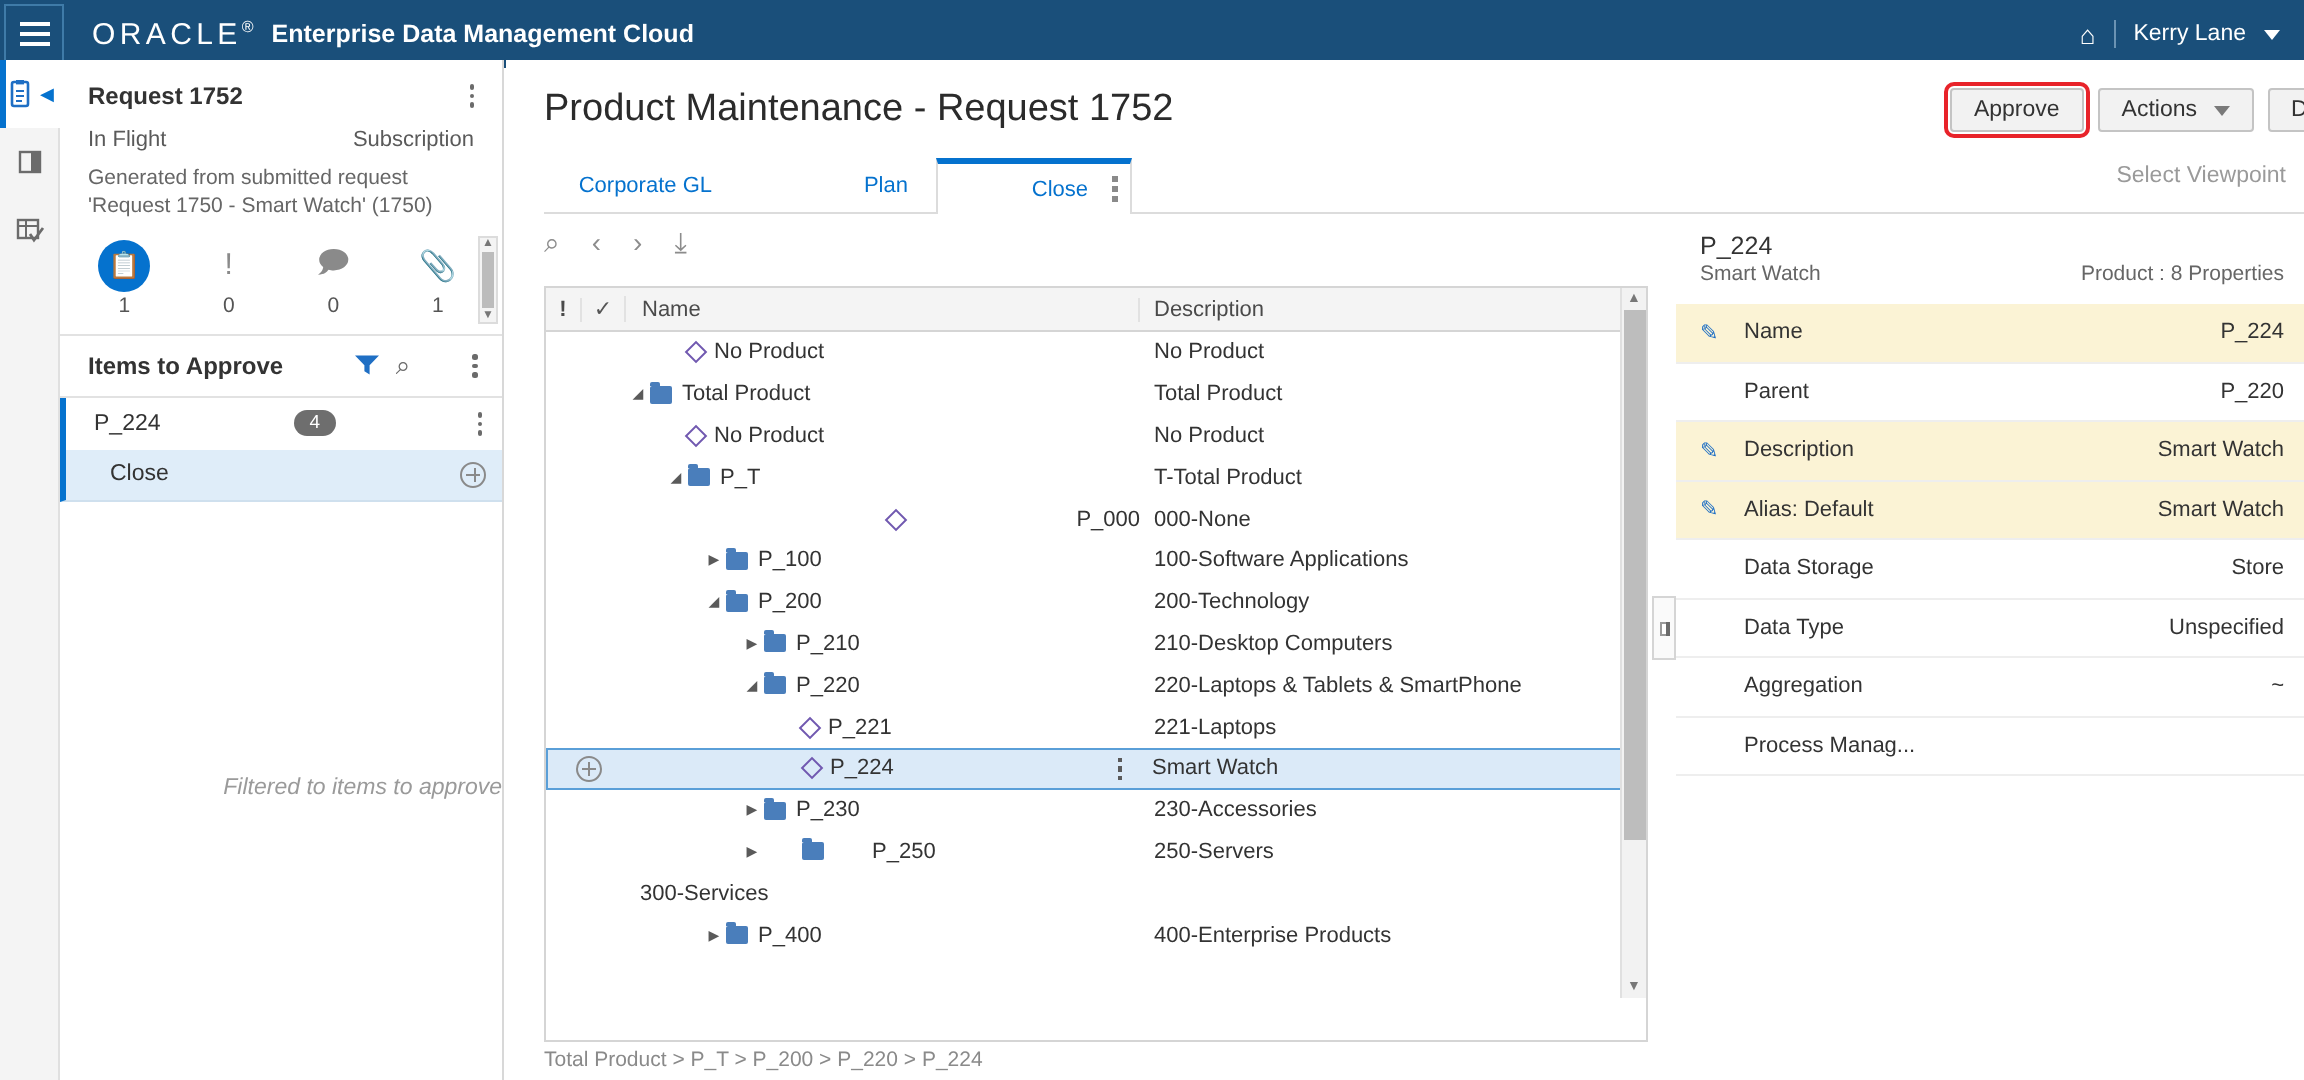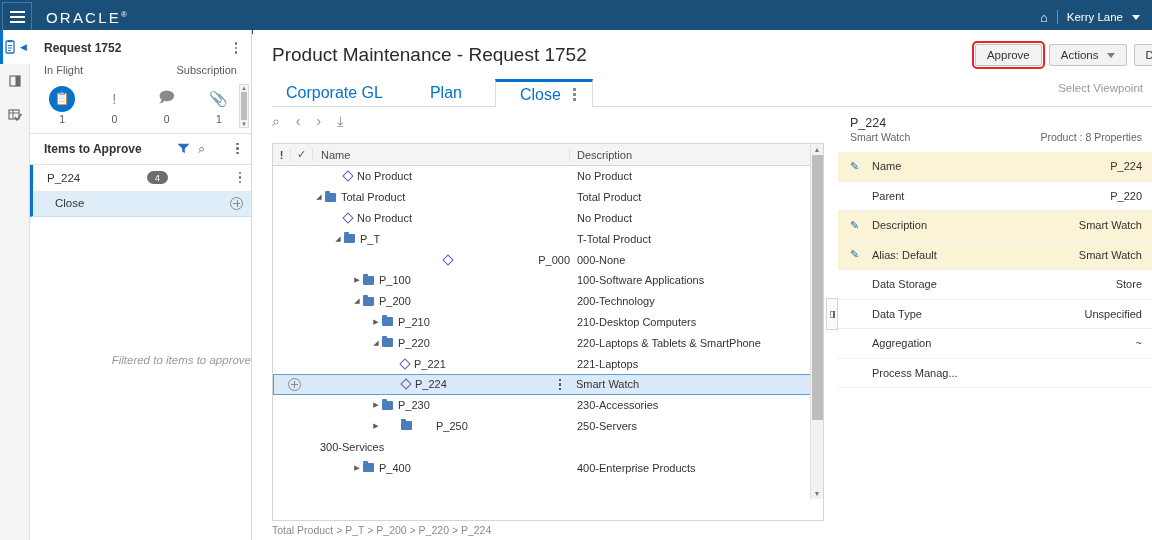--- a/index.html
+++ b/index.html
@@ -167,22 +167,22 @@
     border-right: 4px solid transparent; border-top: 5px solid #7a7a7a;
   }
 
   
   .tab-strip {
     position: absolute; top: 49px; left: 19px; right: 0; height: 28px;
     display: flex; align-items: stretch;
     border-bottom: 1px solid #dcdcdc;
   }
   .vp-tab {
-    display: flex; align-items: center; justify-content: center;
-    min-width: 98px; padding: 0 14px; font-size: 16px; color: #0572ce;
+    display: flex; align-items: center; justify-content: flex-end;
+    min-width: 98px; padding: 0 14px; font-size: 11px; color: #0572ce;
     cursor: pointer; background: transparent;
   }
   .vp-tab.active {
     background: #fff; border: 1px solid #dcdcdc; border-bottom: none;
     border-top: 3px solid #0572ce; color: #0572ce;
     margin-bottom: -1px; padding-right: 6px;
   }
   .vp-tab .tab-kebab {
     display: flex; flex-direction: column; gap: 2px; margin-left: 12px;
   }
@@ -317,20 +317,21 @@
 
   <div class="global-header">
     <div class="hamburger">
       <i></i>
         <i></i>
         <i></i>
     </div>
     <div class="brand-oracle">
       <span>ORACLE</span><sup>®</sup>
     </div>
+    <div class="brand-app">Enterprise Data Management Cloud</div>
     <div class="header-right">
       <span class="home-icon">⌂</span>
       <span class="divider"></span>
       <span class="user-name">Kerry Lane</span>
       <span class="caret-down"></span>
     </div>
   </div>
 
   <div class="icon-rail">
     <div class="rail-btn active">
@@ -366,20 +367,21 @@
         <span class="kebab">
             <i></i>
             <i></i>
             <i></i>
           </span>
       </div>
       <div class="req-status-row">
         <span>In Flight</span>
         <span>Subscription</span>
       </div>
+      <div class="req-desc">Generated from submitted request 'Request 1750 - Smart Watch' (1750)</div>
     </div>
 
     <div class="req-tabs">
       <div class="req-tab selected">
         <span class="tab-glyph">📋</span>
         <span class="tab-count">1</span>
       </div>
       <div class="req-tab">
         <span class="tab-glyph">!</span>
         <span class="tab-count">0</span>

